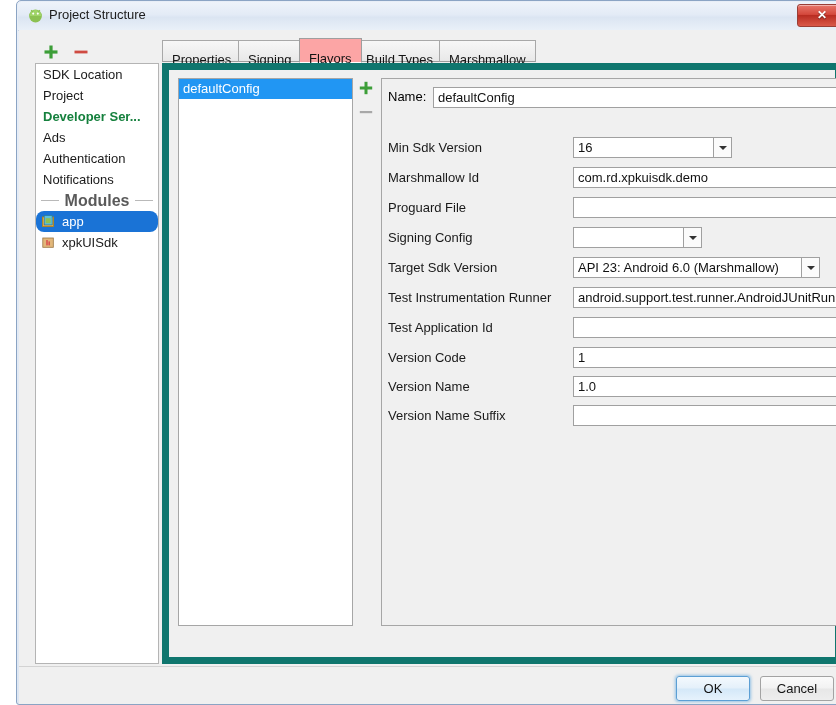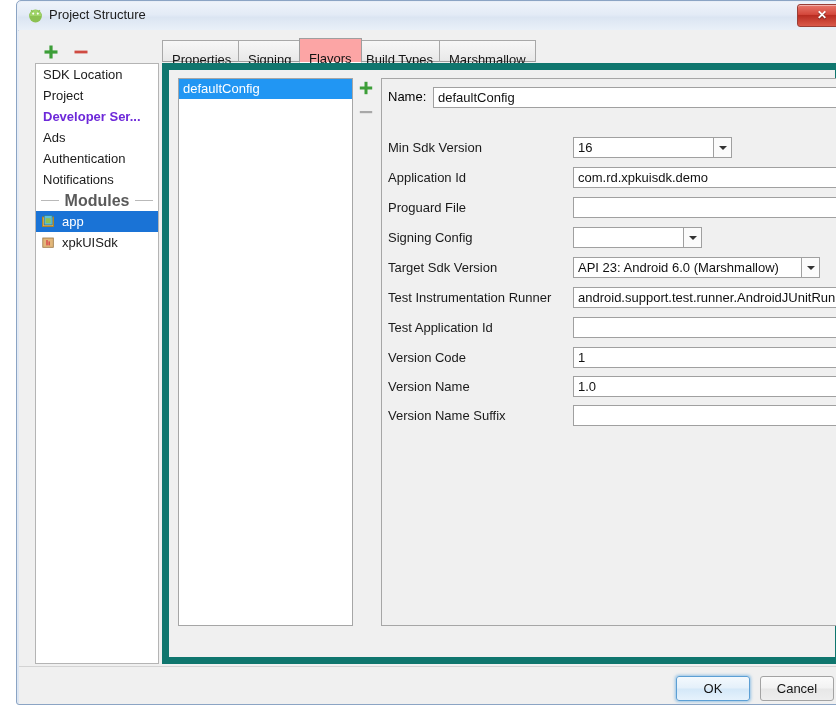--- a/index.html
+++ b/index.html
@@ -108,30 +108,31 @@
     position: relative;
     height: 21px;
     line-height: 21px;
     padding-left: 7px;
     font-size: 13px;
     color: #1a1a1a;
     white-space: nowrap;
     cursor: pointer;
   }
   .side-item.header {
-    color: #6d28d9;
+    color: #15803d;
     font-weight: bold;
     cursor: default;
   }
   .side-item.selected {
     background: #1a73d6;
     color: #ffffff;
   }
   .side-item.module {
     padding-left: 26px;
+    border-radius: 8px;
   }
   .side-sep {
     position: relative;
     height: 21px;
     line-height: 21px;
     text-align: center;
     font-weight: bold;
     font-size: 16px;
     color: #5a5a5a;
     cursor: default;
@@ -492,21 +493,21 @@
 
         <div class="form-row" style="top:58px;">
           <span class="form-label">Min Sdk Version</span>
           <span class="combo-wrap">
             <span class="combo-text" style="width:140px;">16</span>
             <span class="combo-btn"></span>
           </span>
         </div>
 
         <div class="form-row" style="top:88px;">
-          <span class="form-label">Application Id</span>
+          <span class="form-label">Marshmallow Id</span>
           <input class="form-field field-wide" style="width: 267px;" type="text" value="com.rd.xpkuisdk.demo">
         </div>
 
         <div class="form-row" style="top:118px;">
           <span class="form-label">Proguard File</span>
           <input class="form-field field-wide" style="width: 267px;" type="text" value="">
         </div>
 
         <div class="form-row" style="top:148px;">
           <span class="form-label">Signing Config</span>

